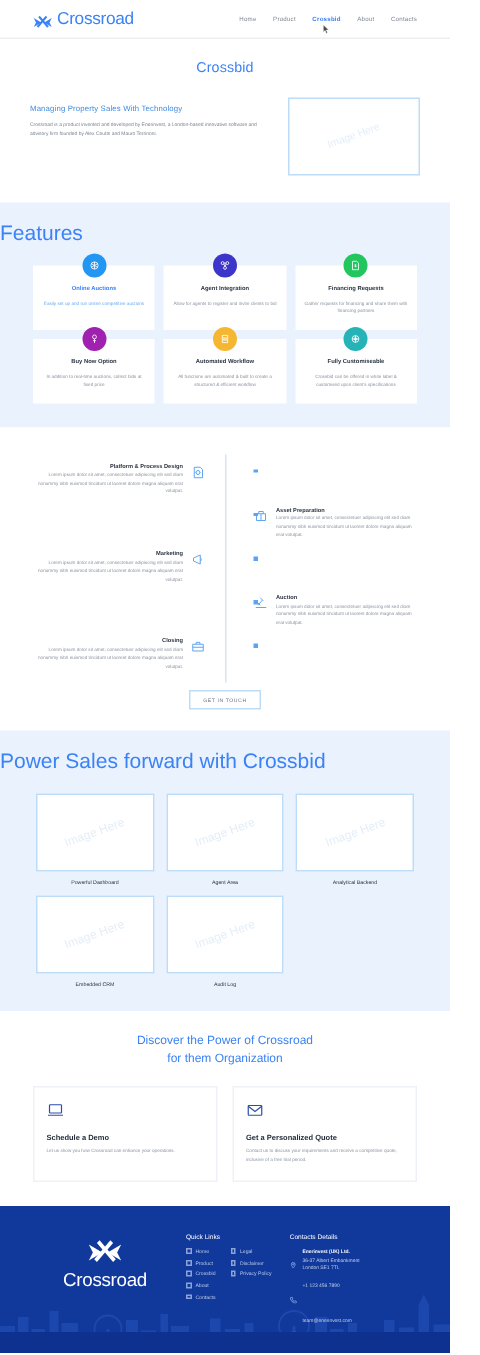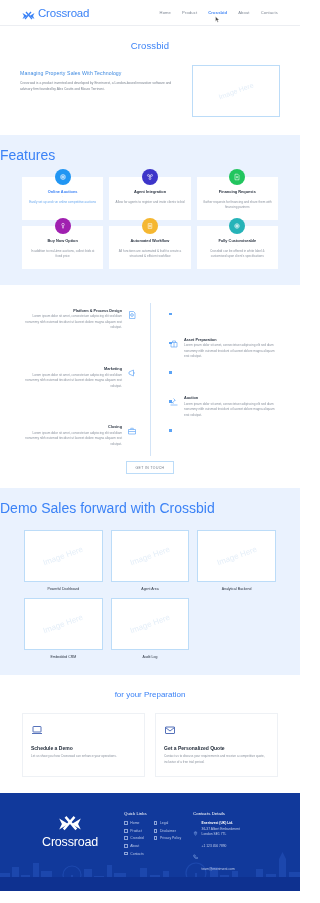--- a/index.html
+++ b/index.html
@@ -471,21 +471,21 @@
         </div>
       </div>
 
       <div class="tl-btn-wrap">
         <span class="tl-btn">GET IN TOUCH</span>
       </div>
     </div>
   </div>
 
   <div class="drive">
-    <div class="sec-title">Demo Sales forward with Crossbid</div>
+    <div class="sec-title">Power Sales forward with Crossbid</div>
     <div class="drive-grid">
       <div class="drive-cell">
         <div class="img-ph drive-img"></div>
         <div class="drive-cap">Powerful Dashboard</div>
       </div>
       <div class="drive-cell">
         <div class="img-ph drive-img"></div>
         <div class="drive-cap">Agent Area</div>
       </div>
       <div class="drive-cell">
@@ -499,21 +499,22 @@
       <div class="drive-cell">
         <div class="img-ph drive-img"></div>
         <div class="drive-cap">Audit Log</div>
       </div>
       <div class="drive-cell"></div>
     </div>
   </div>
 
   <div class="discover">
     <div class="disc-title">
-      <div>for your Preparation</div>
+      <div>Discover the Power of Crossroad</div>
+      <div>for them Organization</div>
     </div>
     <div class="disc-grid">
       <div class="disc-card">
         <div class="disc-ico">
           <svg viewBox="0 0 24 24" fill="none" stroke="#2b4ea8" stroke-width="1.6">
               <rect x="4" y="5" width="16" height="11" rx="1"></rect>
               <path d="M2 19h20"></path>
             </svg>
         </div>
         <div class="disc-ttl">Schedule a Demo</div>

